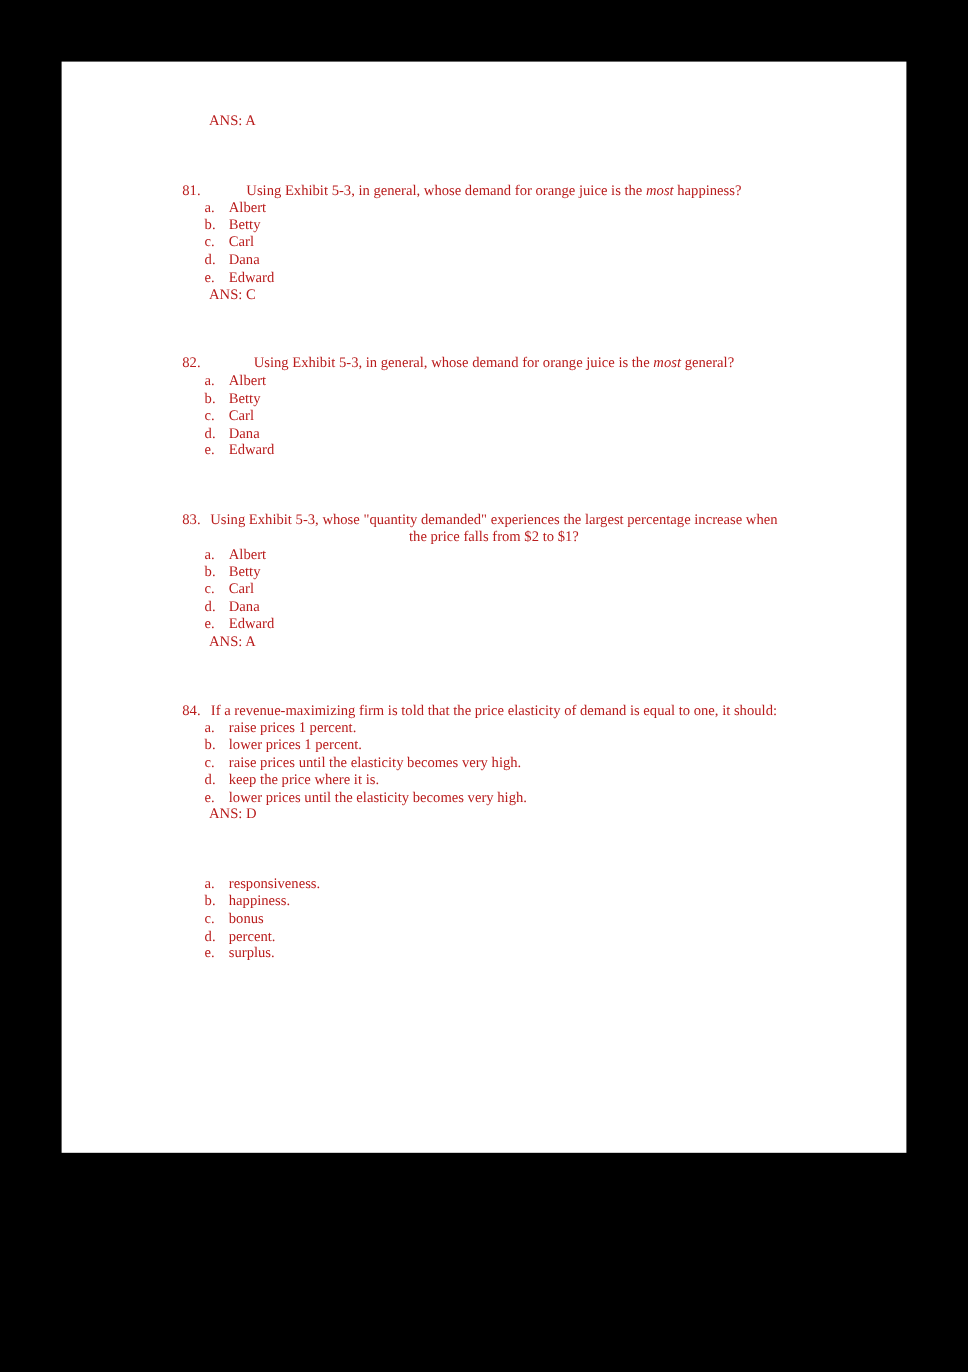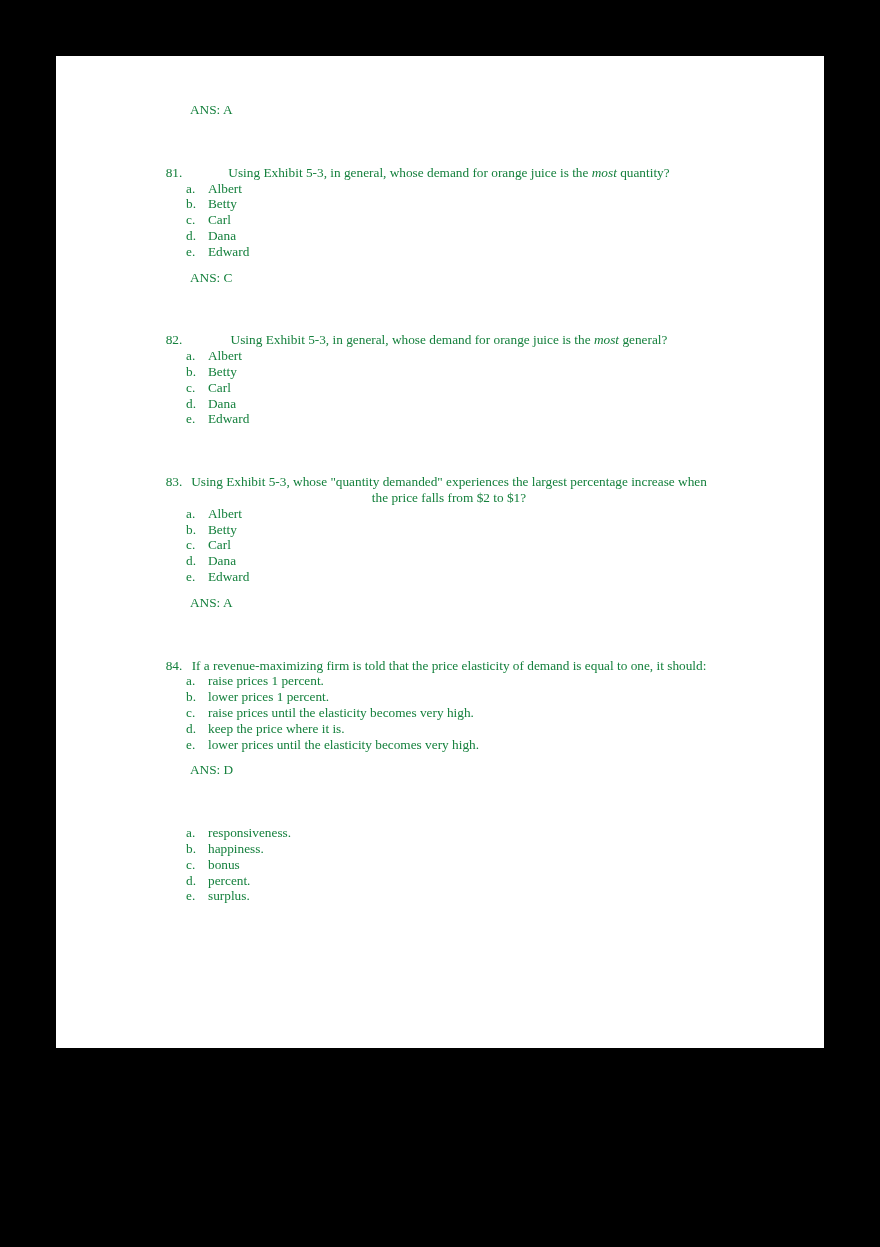--- a/index.html
+++ b/index.html
@@ -12,47 +12,47 @@
   }
   .page {
     position: absolute;
     left: 56px;
     top: 56px;
     width: 768px;
     height: 992px;
     background: #ffffff;
     box-sizing: border-box;
     padding: 46px 112px 0 106px;
-    color: #15803d;
+    color: #b91c1c;
     font-size: 13.3px;
     line-height: 15.8px;
     overflow: hidden;
   }
   .ans-top { padding-left: 28px; }
   .q { margin-top: 47px; }
   .q-head { display: flex; text-align: center; }
   .q-num { flex: 0 0 24px; width: 24px; }
   .q-text { flex: 1; }
   .choice { display: flex; padding-left: 24px; }
   .c-letter { flex: 0 0 22px; width: 22px; }
   .c-text { flex: 1; font-family: Liberation Serif, serif; }
-  .ans { margin-top: 10px; padding-left: 28px; }
+  .ans { padding-left: 28px; }
   .em { font-style: italic; margin-top: 20px; }
 </style>
 </head>
 <body>
 
 <div class="page">
 
   <div class="ans-top">ANS: A</div>
 
   <div class="q">
     <div class="q-head">
       <span class="q-num">81.</span>
-      <span class="q-text"><span>Using Exhibit 5-3, in general, whose demand for orange juice is the </span><span class="em">most</span><span> quantity?</span></span>
+      <span class="q-text"><span>Using Exhibit 5-3, in general, whose demand for orange juice is the </span><span class="em">most</span><span> happiness?</span></span>
     </div>
     <div class="choice">
       <span class="c-letter">a.</span>
       <span class="c-text">Albert</span>
     </div>
     <div class="choice">
       <span class="c-letter">b.</span>
       <span class="c-text">Betty</span>
     </div>
     <div class="choice">

